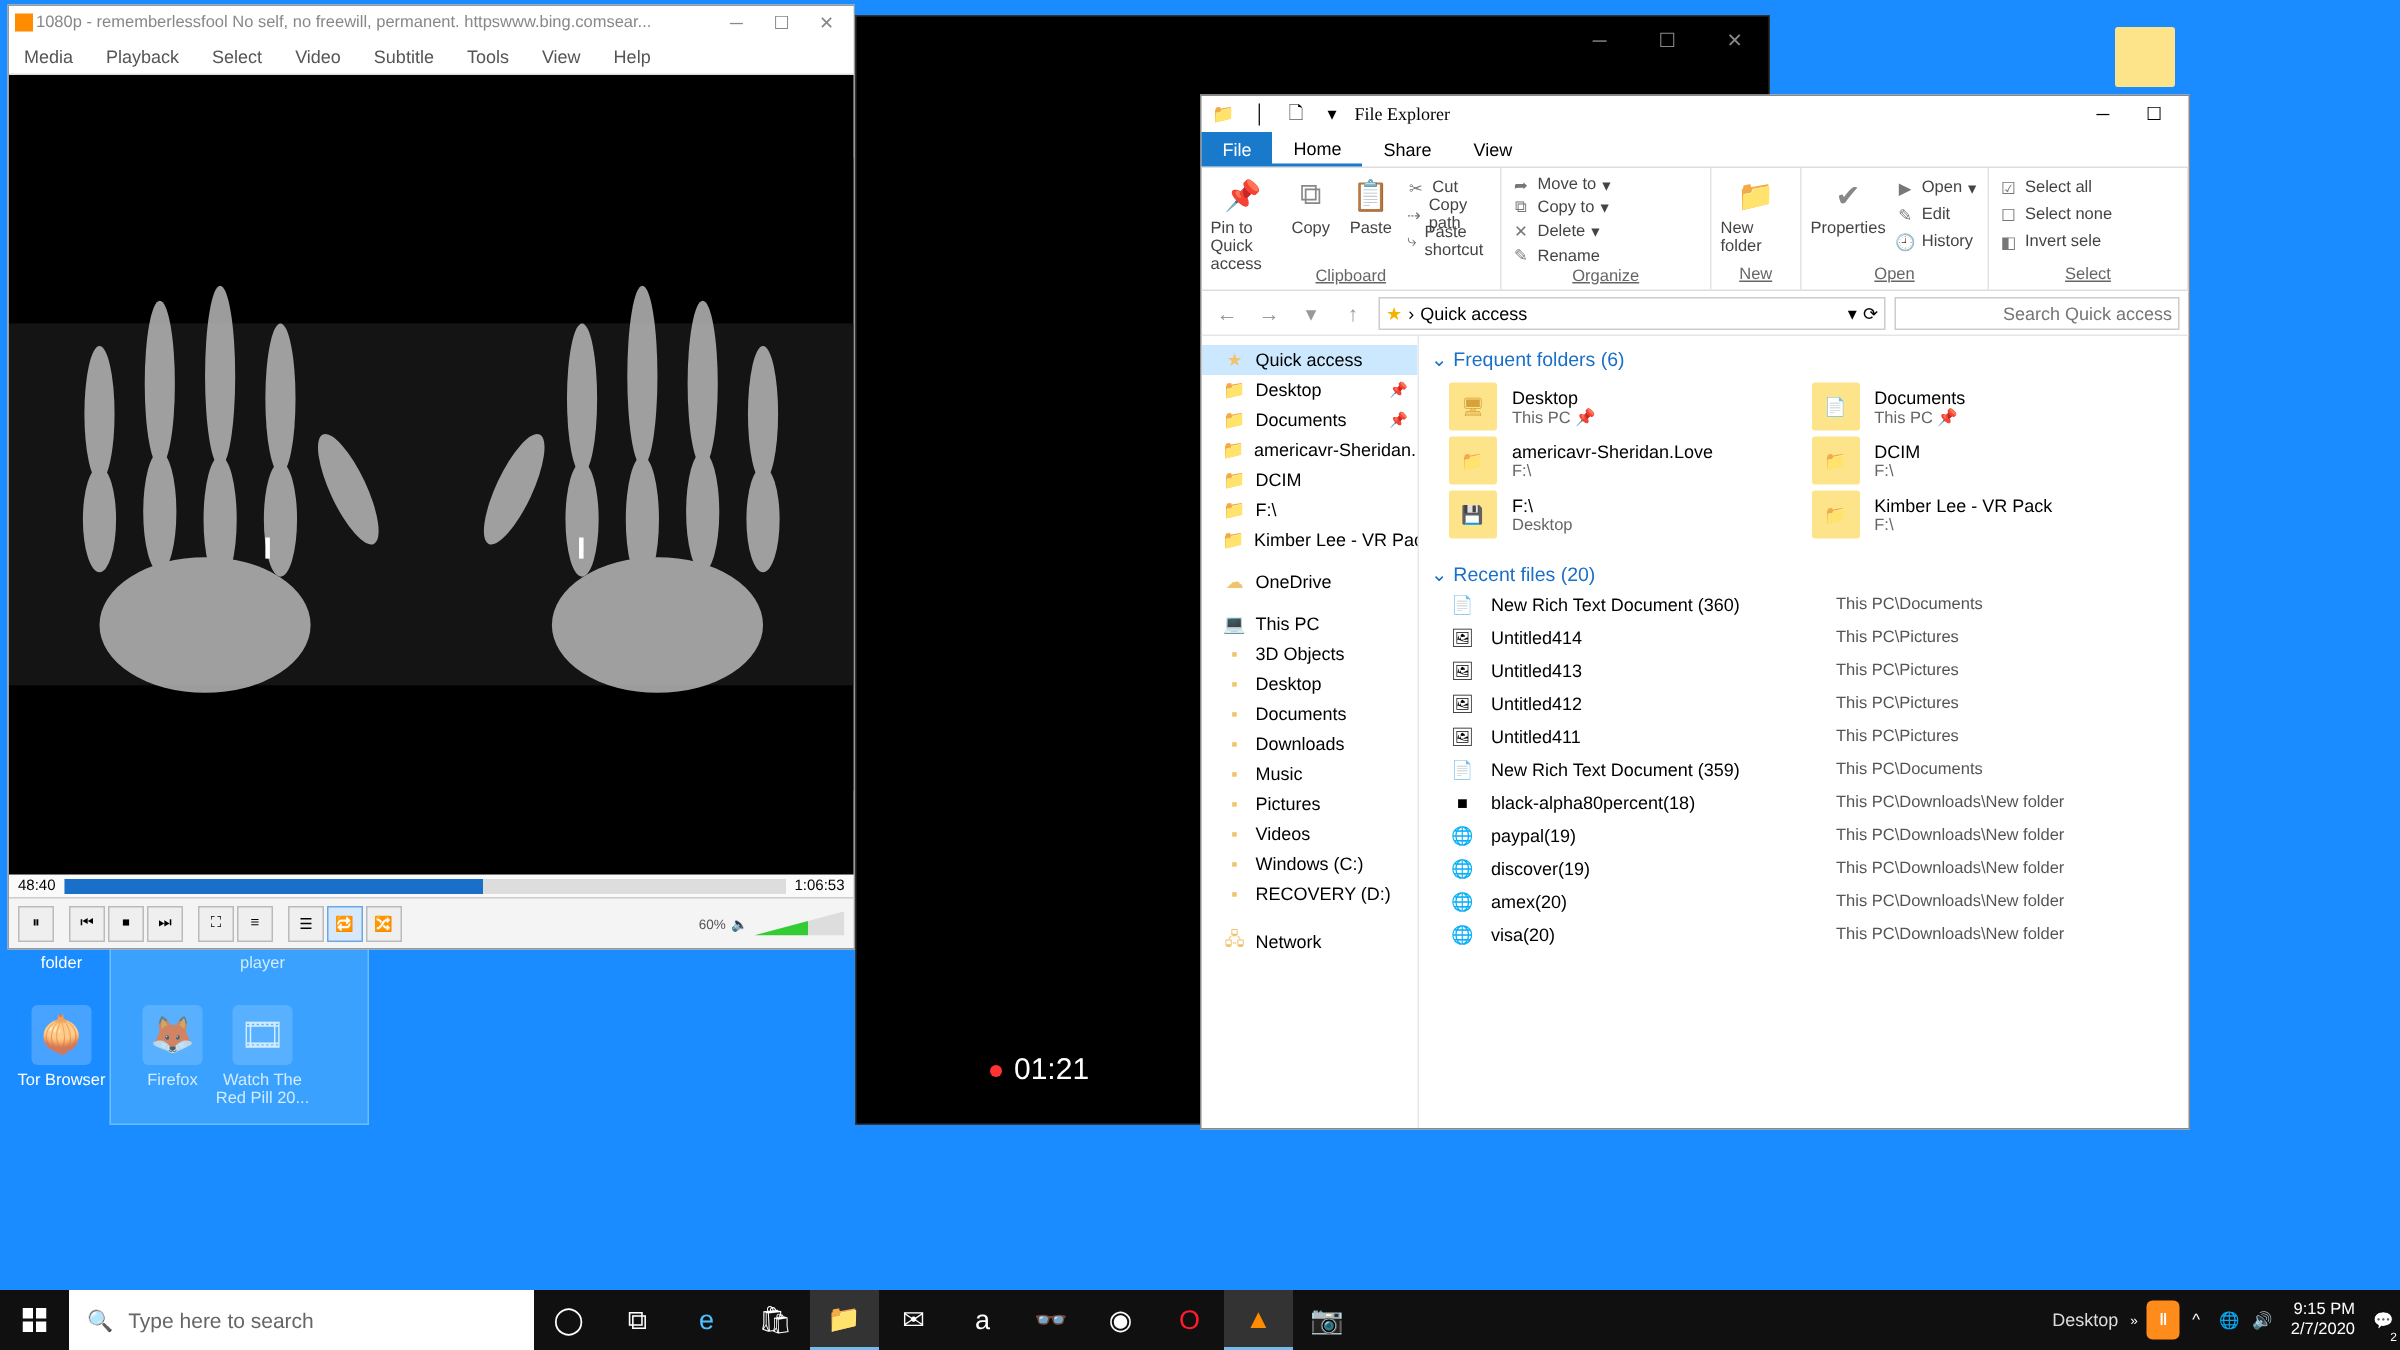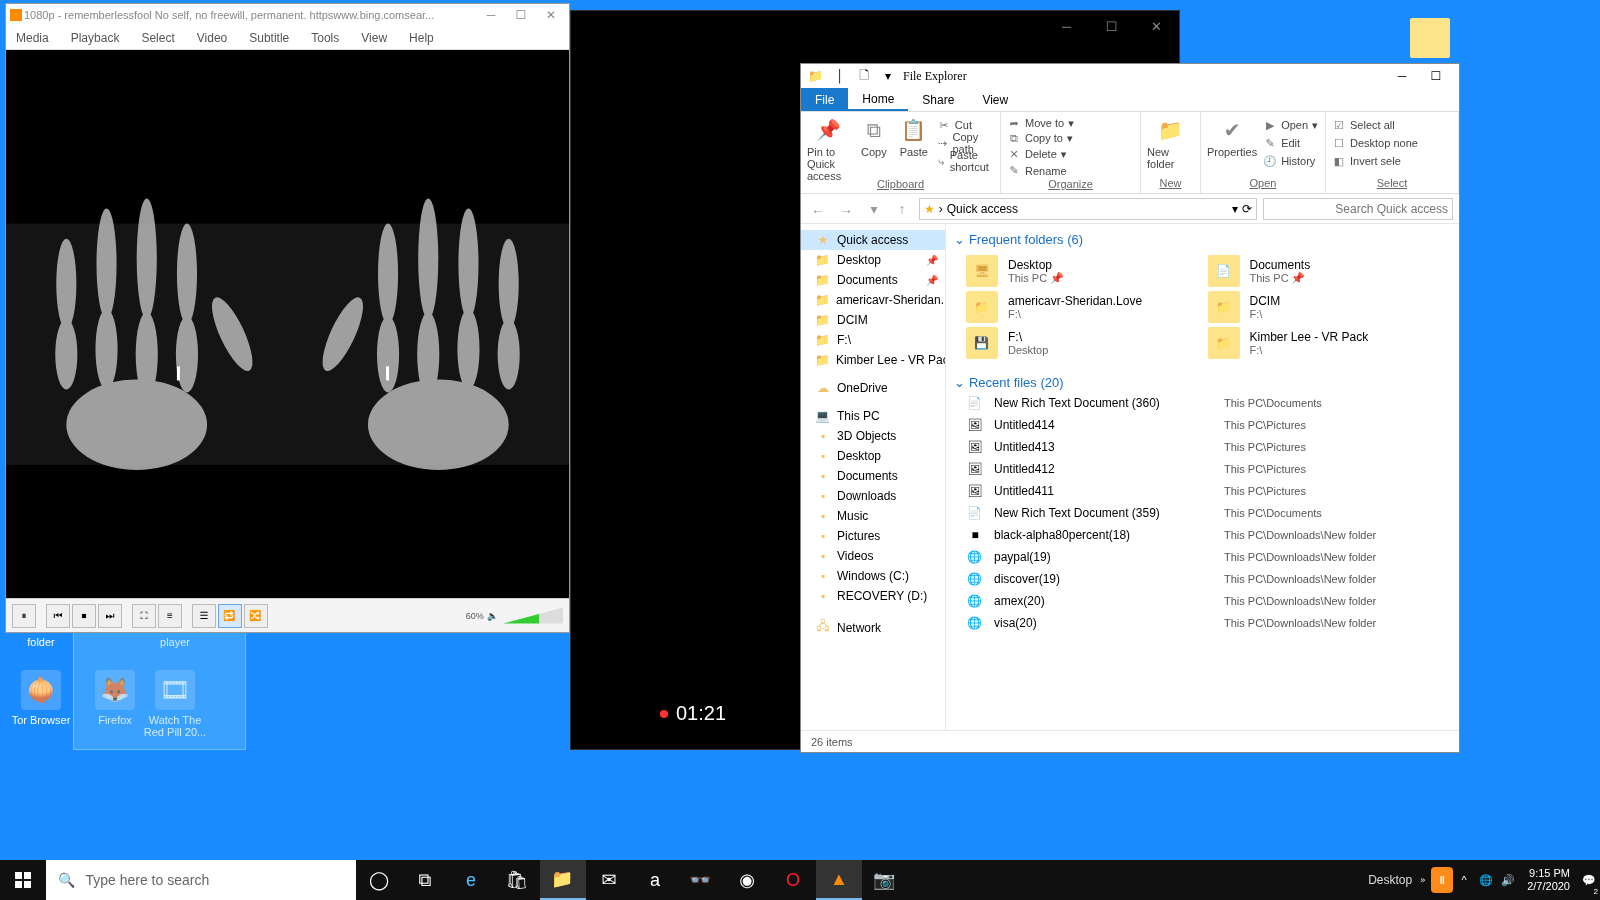--- a/index.html
+++ b/index.html
@@ -185,20 +185,27 @@
           <ellipse cx="420" cy="240" rx="11" ry="42"></ellipse>
         <ellipse cx="380" cy="160" rx="10" ry="50"></ellipse>
           <ellipse cx="380" cy="240" rx="11" ry="38"></ellipse>
         <ellipse cx="335" cy="220" rx="12" ry="40" transform="rotate(25 335 220)"></ellipse>
         <ellipse cx="430" cy="310" rx="70" ry="45"></ellipse>
       </g>
       <rect x="170" y="252" width="3" height="14" fill="#fff"></rect>
       <rect x="378" y="252" width="3" height="14" fill="#fff"></rect>
     </svg>
   </div>
+  <div class="vlc-seek-row">
+    <span>48:40</span>
+    <div class="vlc-seek">
+        <div class="vlc-seek-fill"></div>
+      </div>
+    <span>1:06:53</span>
+  </div>
   <div class="vlc-controls">
     <div class="vlc-btn">⏸</div>
     <div style="width:6px"></div>
     <div class="vlc-btn">⏮</div>
     <div class="vlc-btn">⏹</div>
     <div class="vlc-btn">⏭</div>
     <div style="width:6px"></div>
     <div class="vlc-btn">⛶</div>
     <div class="vlc-btn">≡</div>
     <div style="width:6px"></div>
@@ -307,21 +314,21 @@
       <div class="grp-label">Open</div>
     </div>
     <div class="grp" style="flex:1">
       <div class="grp-row" style="flex-direction:column; gap:0">
         <div class="rb-mini">
             <span class="mi">☑</span>
             <span>Select all</span>
           </div>
         <div class="rb-mini">
             <span class="mi">☐</span>
-            <span>Desktop none</span>
+            <span>Select none</span>
           </div>
         <div class="rb-mini">
             <span class="mi">◧</span>
             <span>Invert sele</span>
           </div>
       </div>
       <div class="grp-label">Select</div>
     </div>
   </div>
   <div class="fe-addr">
@@ -523,23 +530,20 @@
           <div class="ricon">🌐</div>
           <div class="rname">amex(20)</div>
           <div class="rpath">This PC\Downloads\New folder</div>
         </div>
         <div class="recent-row">
           <div class="ricon">🌐</div>
           <div class="rname">visa(20)</div>
           <div class="rpath">This PC\Downloads\New folder</div>
         </div>
       </div>
-  </div>
-  <div class="fe-status">
-    <span>26 items</span>
   </div>
 </div>
 
 <div class="taskbar">
   <div class="tb-start">
     <svg width="16" height="16">
         <rect x="0" y="0" width="7" height="7" fill="#fff"></rect>
         <rect x="9" y="0" width="7" height="7" fill="#fff"></rect>
         <rect x="0" y="9" width="7" height="7" fill="#fff"></rect>
         <rect x="9" y="9" width="7" height="7" fill="#fff"></rect>

